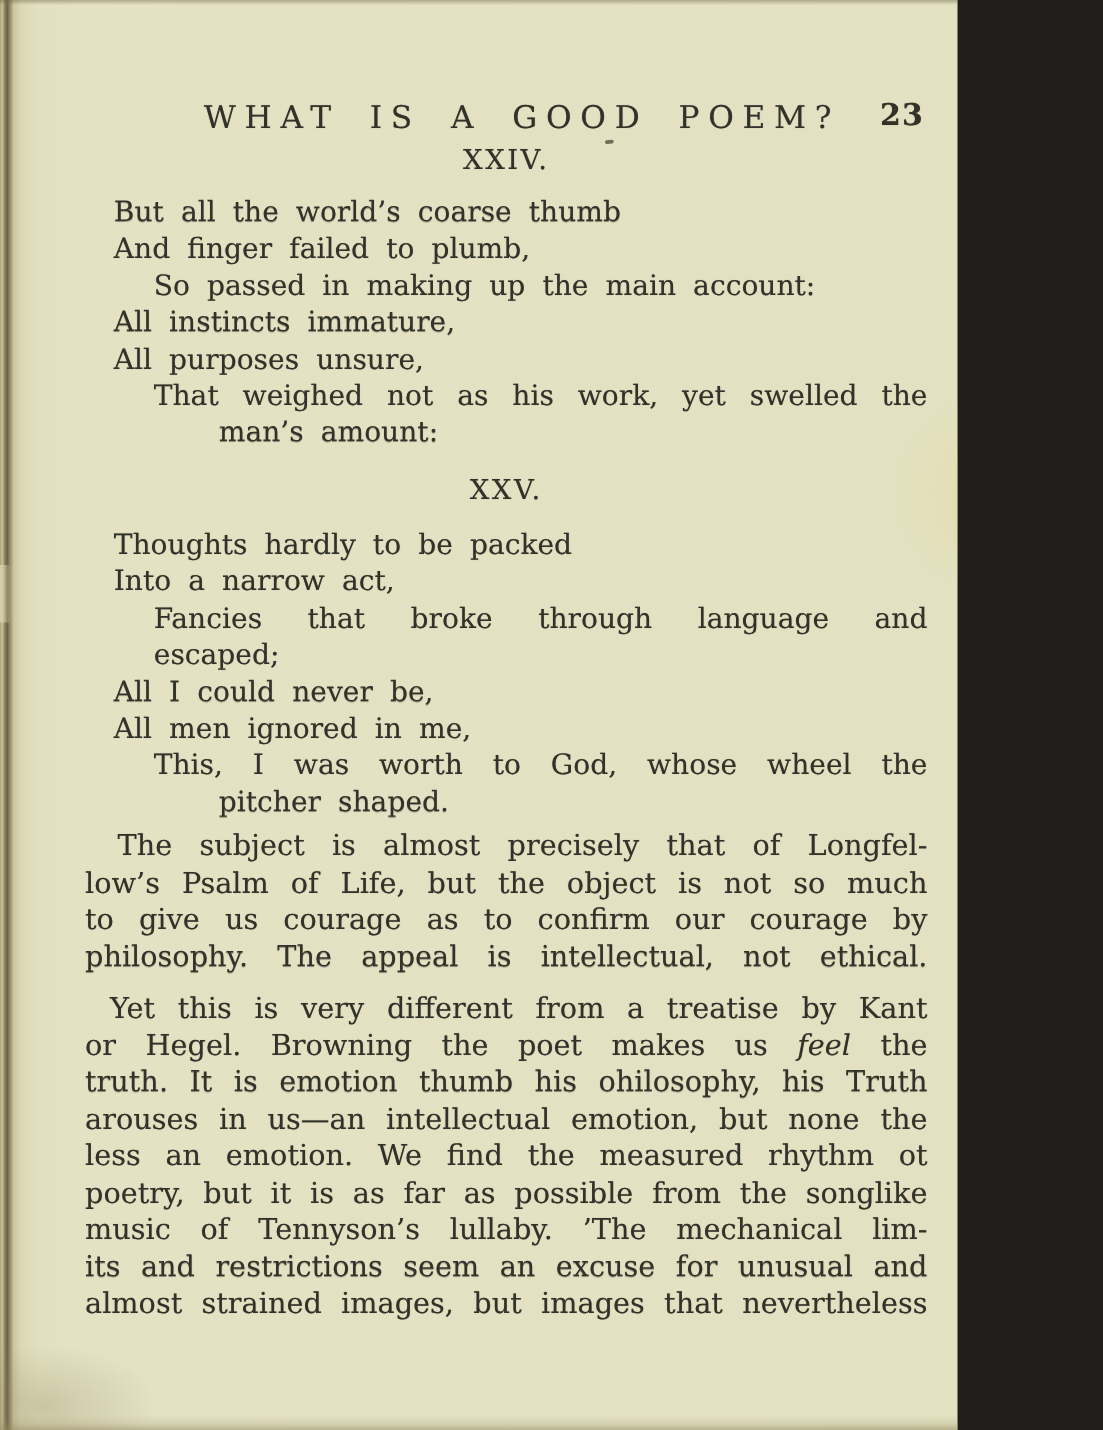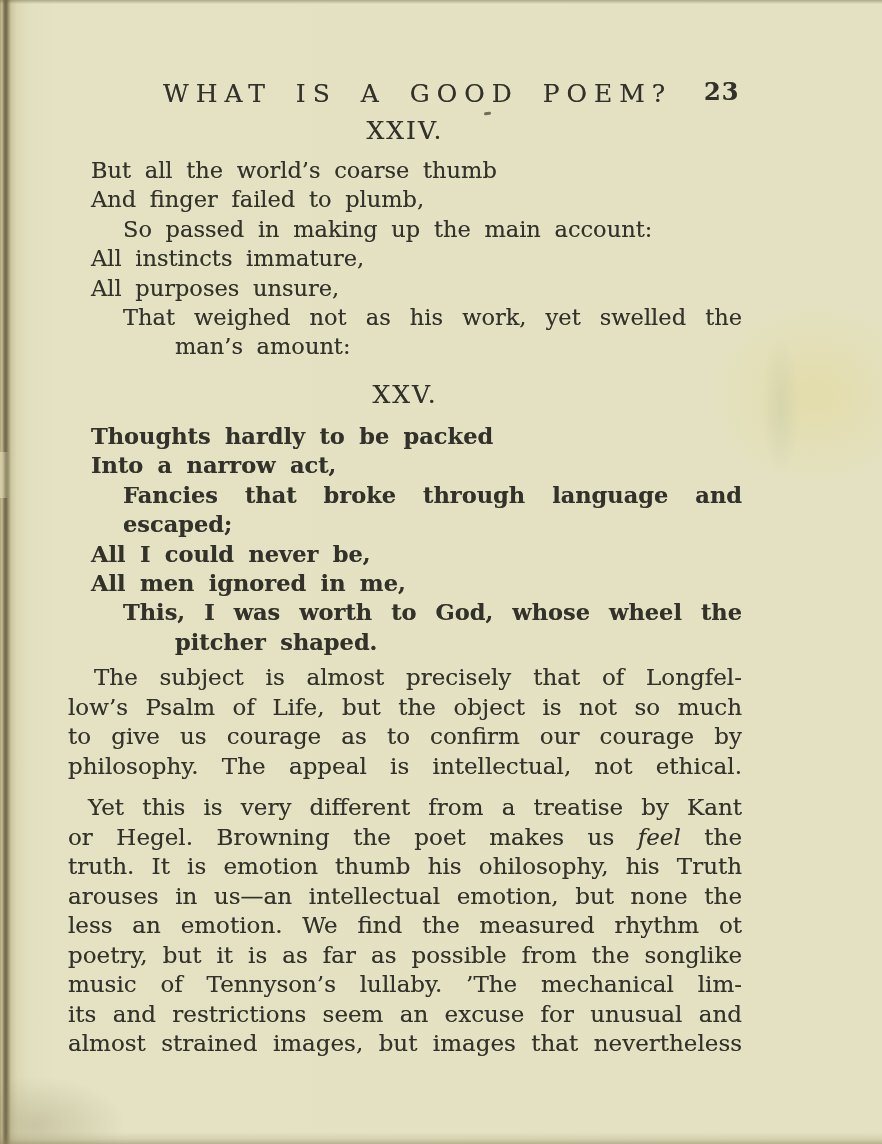--- a/index.html
+++ b/index.html
@@ -1,36 +1,36 @@
 <!DOCTYPE html>
 <html><head>
 <meta charset="utf-8">
 <style>
   html,body{margin:0;padding:0;background:#1f1e1a;}
   .page{
-    position:relative;width:882px;height:1144px;overflow:hidden;
+    position:relative;width:766px;height:1144px;overflow:hidden;
     font-family:"DejaVu Serif","Liberation Serif",serif;
     color:#33322a;
     background:
       radial-gradient(ellipse 150px 130px at 815px 395px, rgba(228,215,148,0.50), rgba(228,215,148,0) 70%),
       radial-gradient(ellipse 26px 90px at 781px 405px, rgba(176,189,167,0.38), rgba(176,189,167,0) 75%),
       radial-gradient(ellipse 130px 70px at 35px 1125px, rgba(138,128,92,0.28), rgba(138,128,92,0) 70%),
       linear-gradient(0deg, rgba(148,138,98,0.55) 0px, rgba(148,138,98,0.18) 5px, rgba(148,138,98,0) 12px),
       linear-gradient(180deg, rgba(108,98,68,0.45) 0px, rgba(108,98,68,0) 4px),
       linear-gradient(90deg, #b0a67c 0px, #c6bd95 2px, #857c5b 4px, #6e6549 6px, #968d68 8px, #cdc7a0 11px, #dcd8b5 17px, #e2e0bf 30px, #e4e2c3 60px, #e3e1c1 100%);
   }
   .ink{ text-shadow:0 0.3px 0.6px rgba(51,50,42,0.5); }
   .header-title{position:absolute;left:163px;top:79px;font-size:25px;letter-spacing:7px;word-spacing:9px;white-space:nowrap;}
   .page-number{position:absolute;left:704px;top:77px;font-size:24px;font-weight:bold;letter-spacing:1px;}
-  .sec-heading{position:absolute;left:68px;width:674px;text-align:center;font-size:25px;letter-spacing:2px;}
+  .sec-heading{position:absolute;left:68px;width:674px;text-align:center;font-size:22px;letter-spacing:2px;}
   .h1pos{top:116px;}
   .h2pos{top:380px;}
   .poem{position:absolute;left:68px;width:674px;font-size:22.5px;line-height:29.4px;}
   .s1pos{top:156px;}
-  .s2pos{top:422px;font-weight:bold;}
+  .s2pos{top:422px;}
   .pl{white-space:nowrap;word-spacing:6.5px;margin-left:23px;}
   .pl.i1{padding-left:32px;}
   .pl.i2{padding-left:84px;}
   .pl.just{white-space:normal;text-align:justify;text-align-last:justify;}
   .para{position:absolute;left:68px;width:674px;font-size:23px;line-height:29.5px;}
   .jl{text-align:justify;text-align-last:justify;}
   .ind1{text-indent:26px;}
   .ind2{text-indent:20px;}
   .p1pos{top:663px;}
   .p2pos{top:793px;}

